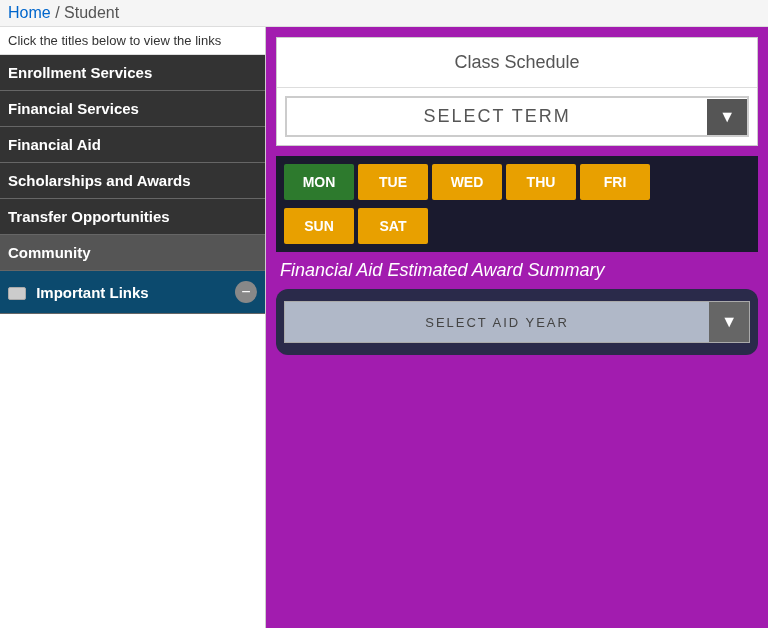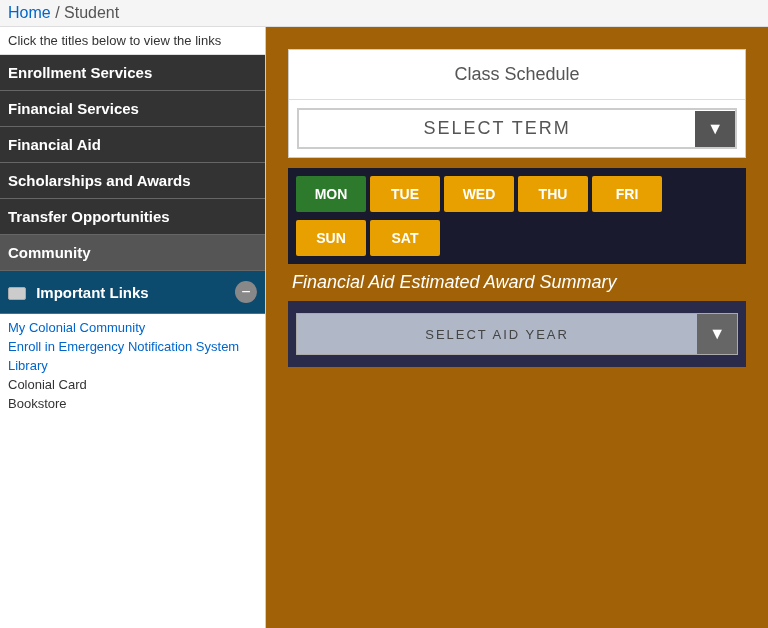--- a/index.html
+++ b/index.html
@@ -57,21 +57,21 @@
     .links-list { padding: 4px 8px; background: #fff; }
     .links-list a {
       display: block;
       color: #0066cc;
       text-decoration: none;
       padding: 2px 0;
       font-size: 13px;
     }
 
     
-    .content { flex: 1; background: #a16207; overflow-y: auto; padding: 22px; }
+    .content { flex: 1; background: #a21caf; overflow-y: auto; padding: 10px; }
 
     
     .widget-box {
       background: #fff;
       border: 1px solid #ccc;
       margin-bottom: 10px;
     }
     .widget-title {
       text-align: center;
       padding: 14px 10px;
@@ -170,20 +170,21 @@
       background: #666;
       color: #fff;
       padding: 11px 12px;
       font-size: 16px;
       cursor: pointer;
     }
 
     .fin-aid-bg {
       background: #2a2a4a;
       padding: 8px;
+      border-radius: 12px;
     }
   </style>
 </head>
 <body>
 
 <div class="breadcrumb">
   <a href="#">Home</a>
   <span> / </span>
   <span>Student</span>
 </div>
@@ -201,27 +202,20 @@
     <a class="sidebar-item" style="background:#555;">Community</a>
 
     <div class="important-links-header">
       <span>
         <span style="display:inline-block;width:18px;height:13px;background:#ccc;border-radius:2px;margin-right:6px;vertical-align:middle;border:1px solid #aaa;"></span>
         <span>Important Links</span>
       </span>
       <button class="minus-btn">−</button>
     </div>
 
-    <div class="links-list">
-      <a href="#">My Colonial Community</a>
-      <a href="#">Enroll in Emergency Notification System</a>
-      <a href="#">Library</a>
-      <a href="#" style="color:#333;">Colonial Card</a>
-      <a href="#" style="color:#333;">Bookstore</a>
-    </div>
   </div>
 
   <div class="content">
 
     <div class="widget-box">
       <div class="widget-title">Class Schedule</div>
       <div class="select-term-row">
         <div class="select-term-input">SELECT TERM</div>
         <div class="select-term-arrow">▼</div>
       </div>

